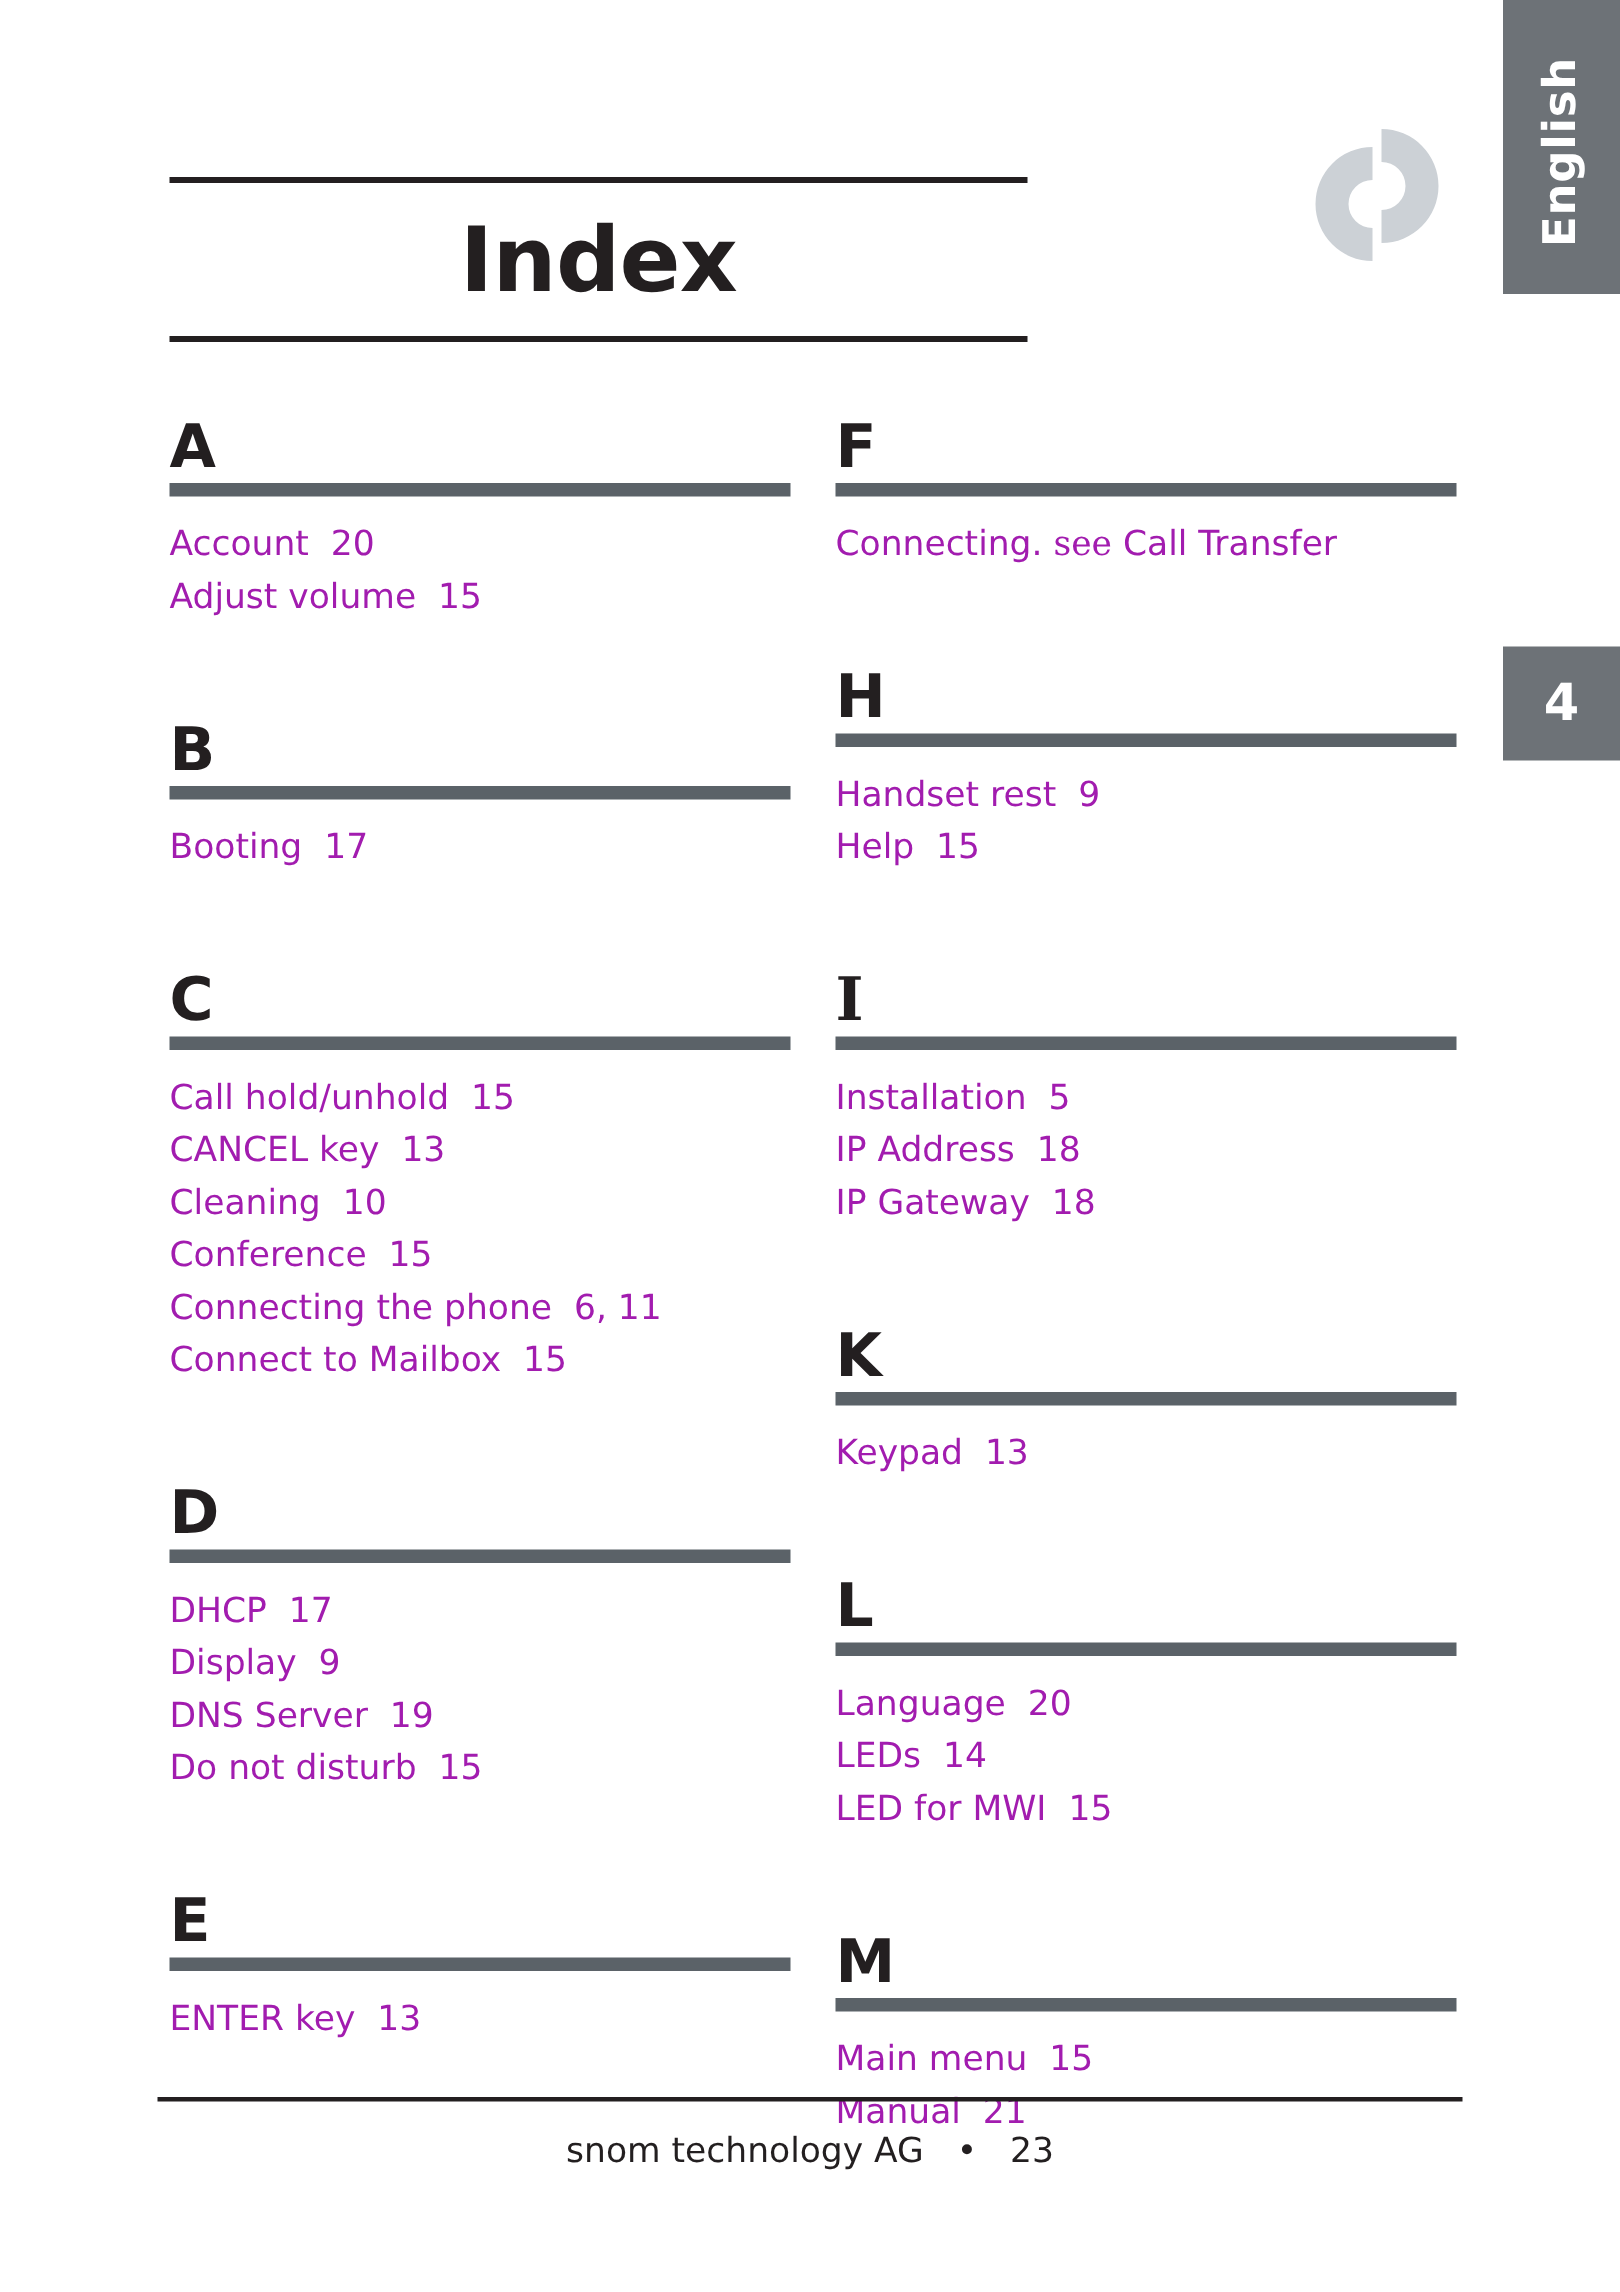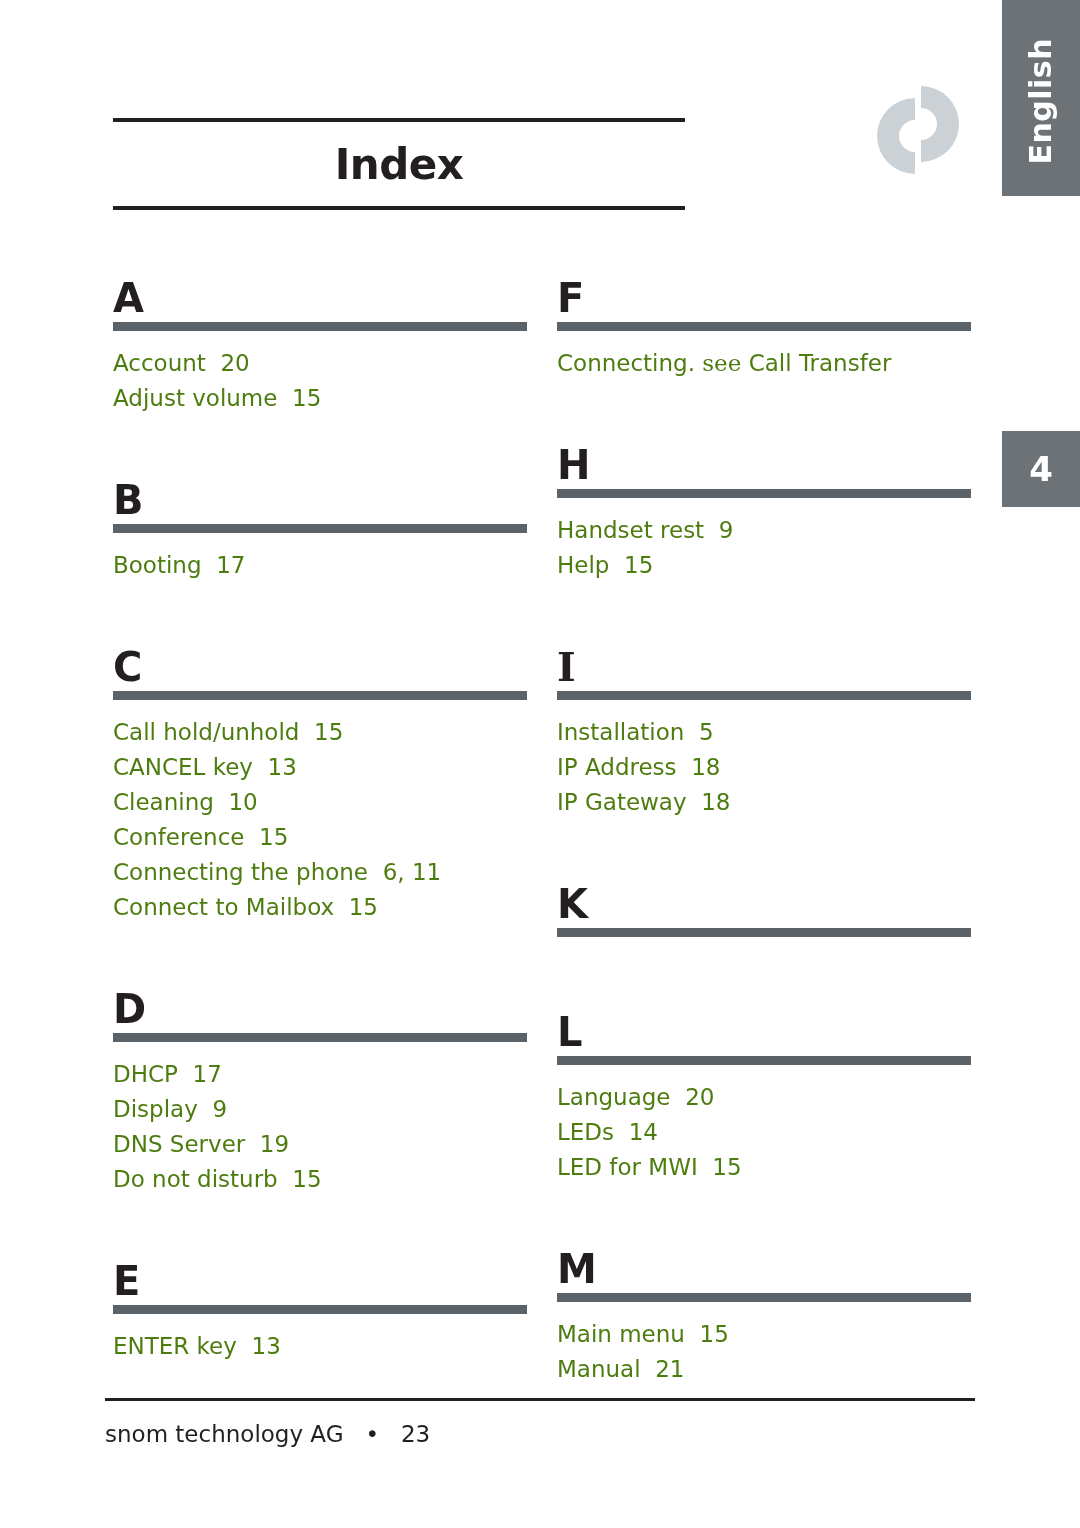--- a/index.html
+++ b/index.html
@@ -66,21 +66,21 @@
     left: 113px;
     top: 118px;
     width: 572px;
   }
   .title-rule {
     height: 4px;
     background: #231f20;
     width: 100%;
   }
   #page-title {
-    font-size: 42px;
+    font-size: 60px;
     font-weight: bold;
     text-align: center;
     line-height: 1;
     padding: 22px 0 20px 0;
     letter-spacing: -0.5px;
   }
 
   
   #columns {
     position: absolute;
@@ -107,41 +107,41 @@
     font-family: "DejaVu Serif", serif;
   }
   .section-rule {
     height: 9px;
     background: #5b6268;
     margin-bottom: 15px;
   }
   .entry {
     font-size: 23px;
     line-height: 35px;
-    color: #4d7c0f;
+    color: #a21caf;
     white-space: pre;
   }
   .entry .see {
     font-family: "DejaVu Serif", serif;
   }
   .gap-md { height: 60px; }
 
   
   #footer {
     position: absolute;
     left: 105px;
     top: 1398px;
     width: 870px;
   }
   #footer-rule {
     height: 3px;
     background: #231f20;
   }
   #footer-text {
-    text-align: left;
+    text-align: center;
     font-size: 23px;
     line-height: 1;
     padding-top: 22px;
     white-space: pre;
   }
 </style>
 </head>
 <body>
 
 <div class="tab" id="lang-tab">
@@ -238,20 +238,21 @@
       <div class="section-rule"></div>
       <div class="entry">Installation  5</div>
       <div class="entry">IP Address  18</div>
       <div class="entry">IP Gateway  18</div>
     </div>
     <div class="gap-md"></div>
 
     <div class="section">
       <div class="section-letter">K</div>
       <div class="section-rule"></div>
+      <div class="entry">Keypad  13</div>
     </div>
     <div class="gap-md"></div>
 
     <div class="section">
       <div class="section-letter">L</div>
       <div class="section-rule"></div>
       <div class="entry">Language  20</div>
       <div class="entry">LEDs  14</div>
       <div class="entry">LED for MWI  15</div>
     </div>

